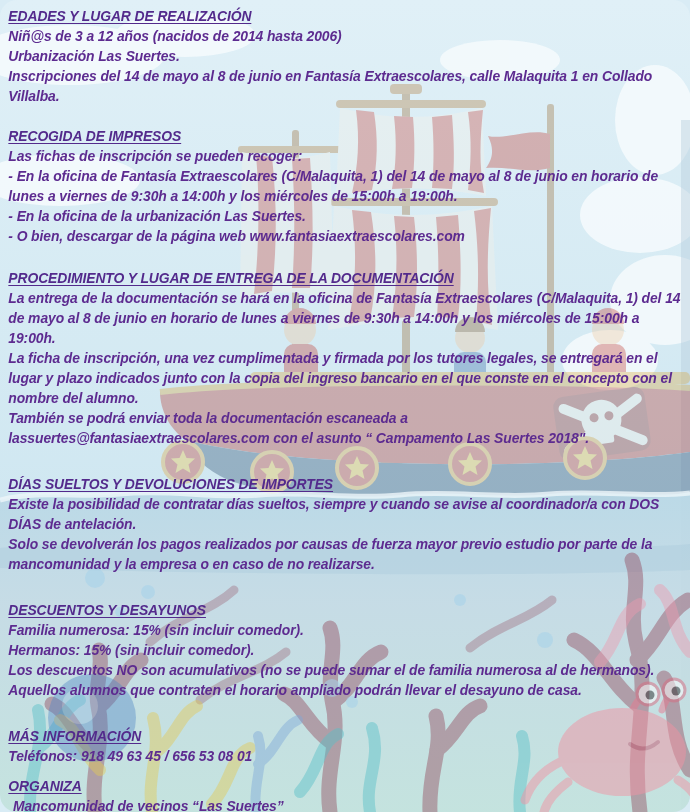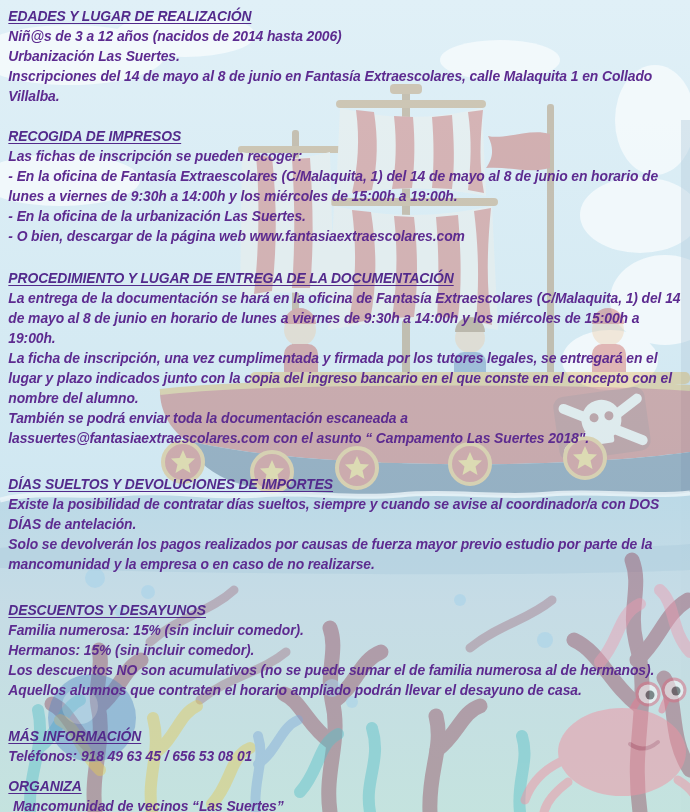--- a/index.html
+++ b/index.html
@@ -1,21 +1,21 @@
 <!DOCTYPE html>
 <html><head>
 <meta charset="utf-8">
 <style>
   html,body{margin:0;padding:0;}
   body{
     width:690px;height:812px;overflow:hidden;position:relative;
     background:#d9ecf5;
     font-family:"Liberation Sans",sans-serif;
   }
-  .page{position:relative;width:690px;height:812px;overflow:hidden;}
+  .page{position:relative;width:690px;height:812px;overflow:hidden;border-radius:17px;}
   .bg{position:absolute;left:0;top:0;z-index:0;}
   .content{
     position:absolute;left:0;top:0;z-index:2;
     width:743px;box-sizing:border-box;
     padding:6px 0 0 9px;
     transform:scaleX(0.926);transform-origin:top left;
     font-style:italic;font-weight:bold;
     font-size:15px;line-height:20px;
     letter-spacing:-0.1px;
     color:#5d2b90;

